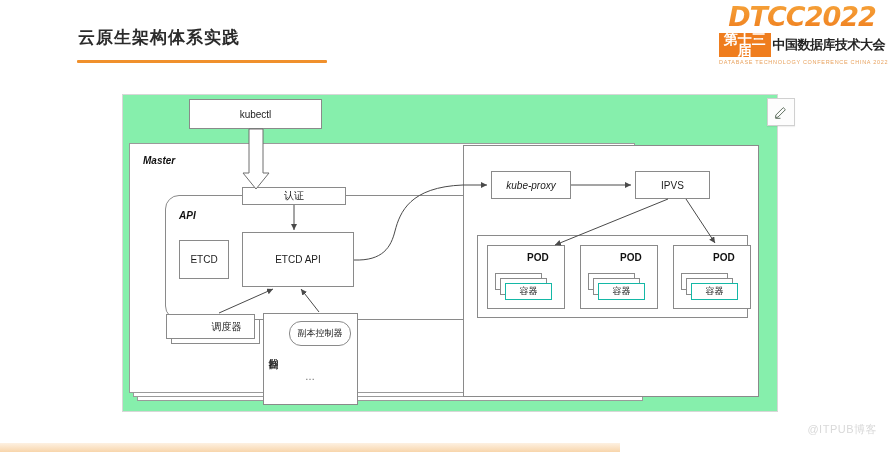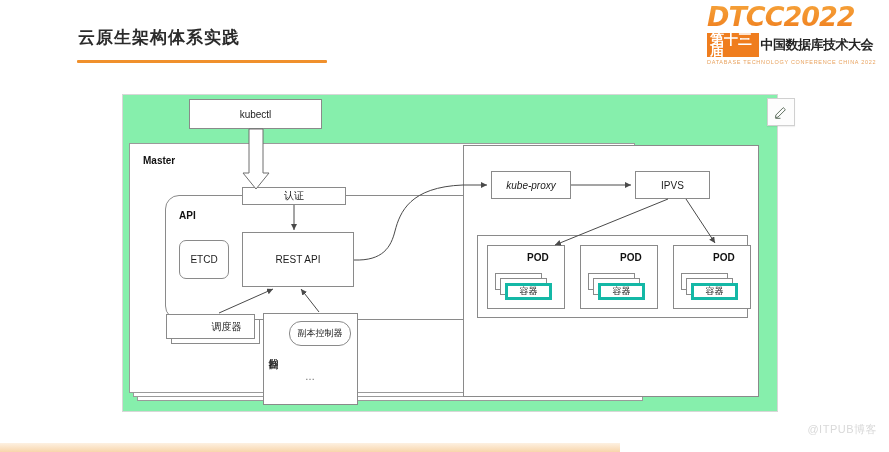--- a/index.html
+++ b/index.html
@@ -16,21 +16,21 @@
     position:absolute;left:78px;top:26px;
     font-size:17px;font-weight:600;color:#2b2b2b;letter-spacing:1px;
     white-space:nowrap;
   }
   .title-rule{
     position:absolute;left:77px;top:60px;width:250px;height:3px;
     background:#f0902c;border-radius:1px;
   }
 
   
-  .logo{position:absolute;right:16px;top:2px;width:166px;height:62px;}
+  .logo{position:absolute;right:4px;top:2px;width:166px;height:62px;text-align:center;}
   .logo-top{
     font-family:"DejaVu Sans",sans-serif;
     font-size:27px;font-weight:bold;font-style:italic;
     letter-spacing:-1px;line-height:30px;
     background:linear-gradient(180deg,#f6a43a 0%,#ef7d1e 100%);
     -webkit-background-clip:text;background-clip:text;color:transparent;
     white-space:nowrap;
   }
   .logo-top .yr{color:transparent;}
   .logo-mid{
@@ -51,41 +51,41 @@
   }
 
   
   .diagram-frame{
     position:absolute;left:122px;top:94px;width:654px;height:316px;
     border:1px solid #d7d7d7;background:#86efac;
   }
   .box{position:absolute;border:1px solid #8a8a8a;background:#fff;
        box-sizing:border-box;display:flex;align-items:center;justify-content:center;
        font-size:10px;color:#1c1c1c;}
-  .lbl{position:absolute;font-size:10px;font-weight:bold;color:#111;}
+  .lbl{position:absolute;font-size:10px;font-weight:bold;color:#111;font-style:italic;}
 
   
   #kubectl{left:66px;top:4px;width:133px;height:30px;}
 
   
   .master-shadow{position:absolute;border:1px solid #9a9a9a;background:#fff;box-sizing:border-box;}
   #master-s2{left:14px;top:56px;width:506px;height:250px;}
   #master-s1{left:10px;top:52px;width:506px;height:250px;}
   #master-main{left:6px;top:48px;width:506px;height:250px;}
   #master-label{left:20px;top:60px;}
 
   
   #api-round{
     position:absolute;left:42px;top:100px;width:378px;height:125px;
     border:1px solid #8a8a8a;border-radius:14px;background:#fff;box-sizing:border-box;
   }
   #api-label{left:56px;top:115px;}
 
   #auth{left:119px;top:92px;width:104px;height:18px;}
-  #etcd{left:56px;top:145px;width:50px;height:39px;border-radius:7px;}
+  #etcd{left:56px;top:145px;width:50px;height:39px;}
   #restapi{left:119px;top:137px;width:112px;height:55px;}
 
   
   #sched-s1{left:48px;top:224px;width:89px;height:25px;}
   #sched-main{left:43px;top:219px;width:89px;height:25px;padding-left:32px;}
 
   
   #ctrl-box{left:140px;top:218px;width:95px;height:92px;border:1px solid #8a8a8a;background:#fff;}
   #ctrl-vert{
     position:absolute;left:143px;top:228px;width:14px;height:56px;
@@ -100,21 +100,21 @@
   #node-frame{left:340px;top:50px;width:296px;height:252px;border:1px solid #8a8a8a;background:#fff;}
   #kubeproxy{left:368px;top:76px;width:80px;height:28px;font-style:italic;}
   #ipvs{left:512px;top:76px;width:75px;height:28px;}
 
   
   #pods-wrap{left:354px;top:140px;width:271px;height:83px;border:1px solid #8a8a8a;background:#fff;}
   .pod{border:1px solid #8a8a8a;background:#fff;position:absolute;box-sizing:border-box;}
   .pod-label{position:absolute;font-size:10px;font-weight:bold;color:#111;padding-left:32px;}
   .ctn-s2{position:absolute;border:1px solid #8a8a8a;background:#fff;box-sizing:border-box;}
   .ctn-s1{position:absolute;border:1px solid #8a8a8a;background:#fff;box-sizing:border-box;}
-  .ctn-main{position:absolute;border:3px solid #14b8a6;background:#fff;box-sizing:border-box;
+  .ctn-main{position:absolute;border:1px solid #14b8a6;background:#fff;box-sizing:border-box;
             display:flex;align-items:center;justify-content:center;font-size:9px;color:#1c1c1c;}
 
   
   .edit-btn{
     position:absolute;left:767px;top:98px;width:26px;height:26px;
     border:1px solid #d0d0d0;background:#fdfdfd;
     display:flex;align-items:center;justify-content:center;
     box-shadow:0 1px 1px rgba(0,0,0,.06);
   }
 
@@ -157,21 +157,21 @@
     <div class="master-shadow" id="master-s2"></div>
     <div class="master-shadow" id="master-s1"></div>
     <div class="master-shadow" id="master-main"></div>
     <div class="lbl" id="master-label">Master</div>
 
     <div id="api-round"></div>
     <div class="lbl" id="api-label">API</div>
 
     <div class="box" id="auth">认证</div>
     <div class="box" id="etcd">ETCD</div>
-    <div class="box" id="restapi">REST API</div>
+    <div class="box" id="restapi">ETCD API</div>
 
     <div class="box" id="sched-s1"></div>
     <div class="box" id="sched-main">调度器</div>
 
     <div class="box" id="ctrl-box"></div>
     <div id="ctrl-vert">控制器</div>
     <div class="box" id="repl-ctrl">副本控制器</div>
     <div id="ctrl-dots">…</div>
 
     <div class="box" id="node-frame"></div>

